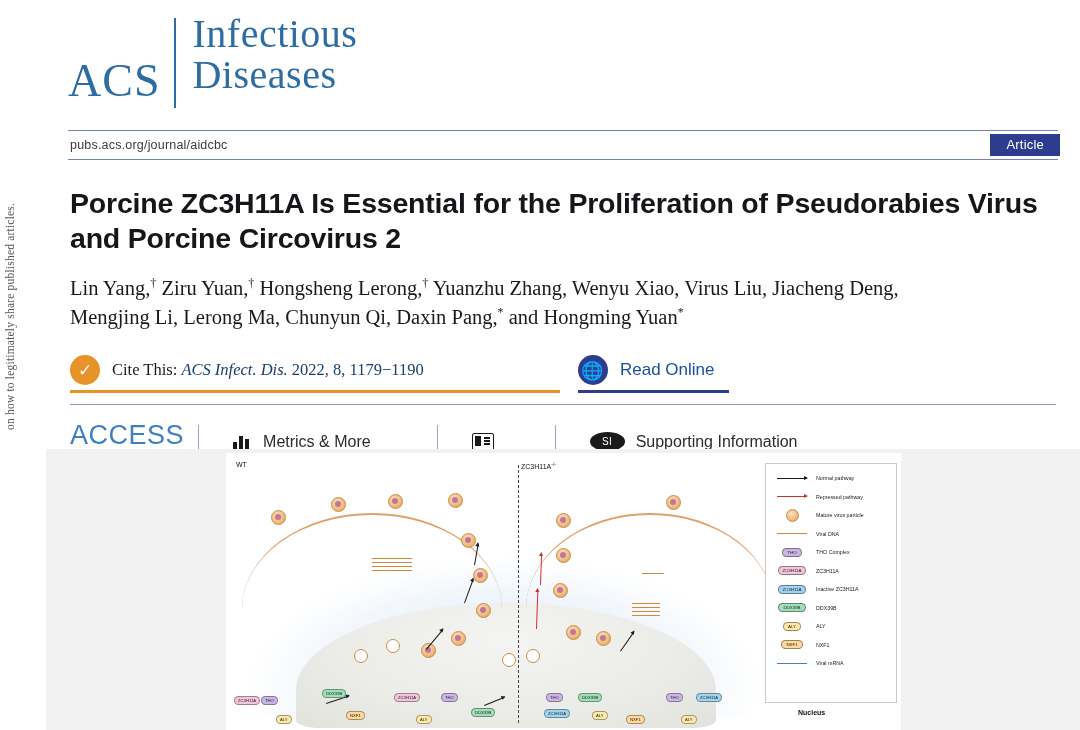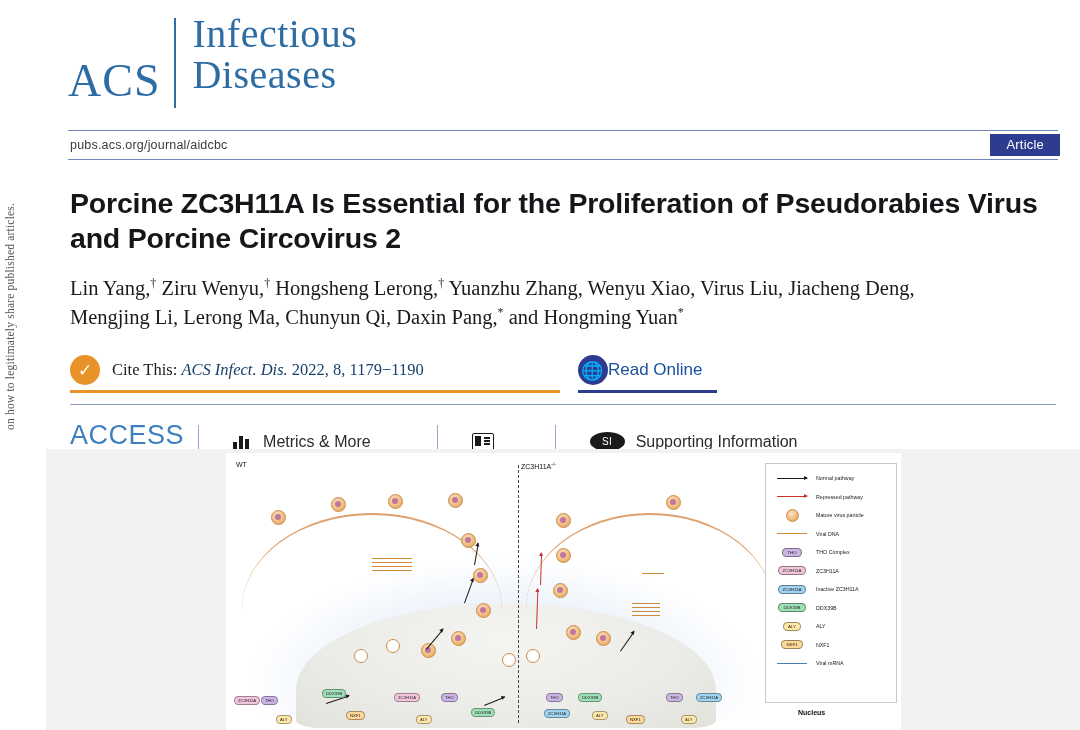--- a/index.html
+++ b/index.html
@@ -193,20 +193,21 @@
     background: #2e3c8f;
     color: #ffffff;
     display: flex;
     align-items: center;
     justify-content: center;
     font-size: 18px;
     font-family: "DejaVu Sans", sans-serif;
     flex: 0 0 auto;
   }
   .read-online-text {
+    padding-left: 12px;
     font-family: "Liberation Sans", sans-serif;
     font-size: 17px;
     color: #17509e;
   }
 
   
   .accessbar {
     margin: 14px 24px 0 24px;
     height: 46px;
     border-top: 1px solid #8d9bc4;
@@ -492,21 +493,21 @@
 
   <div class="urlbar">
     <div class="url-text">pubs.acs.org/journal/aidcbc</div>
     <div class="article-tag">Article</div>
   </div>
 
   <div class="title">Porcine ZC3H11A Is Essential for the Proliferation of Pseudorabies Virus and Porcine Circovirus 2</div>
 
   <div class="authors">
     <span>
-      <span>Lin Yang,</span><sup>†</sup><span> Ziru Wenyu,</span><sup>†</sup><span> Hongsheng Lerong,</span><sup>†</sup><span> Yuanzhu Zhang, Wenyu Xiao, Virus Liu, Jiacheng Deng,</span>
+      <span>Lin Yang,</span><sup>†</sup><span> Ziru Yuan,</span><sup>†</sup><span> Hongsheng Lerong,</span><sup>†</sup><span> Yuanzhu Zhang, Wenyu Xiao, Virus Liu, Jiacheng Deng,</span>
     </span>
     <br>
     <span>
       <span>Mengjing Li, Lerong Ma, Chunyun Qi, Daxin Pang,</span><sup>*</sup><span> and Hongming Yuan</span><sup>*</sup>
     </span>
   </div>
 
   <div class="citebar">
     <div class="cite-left">
       <div class="cite-check">✓</div>

